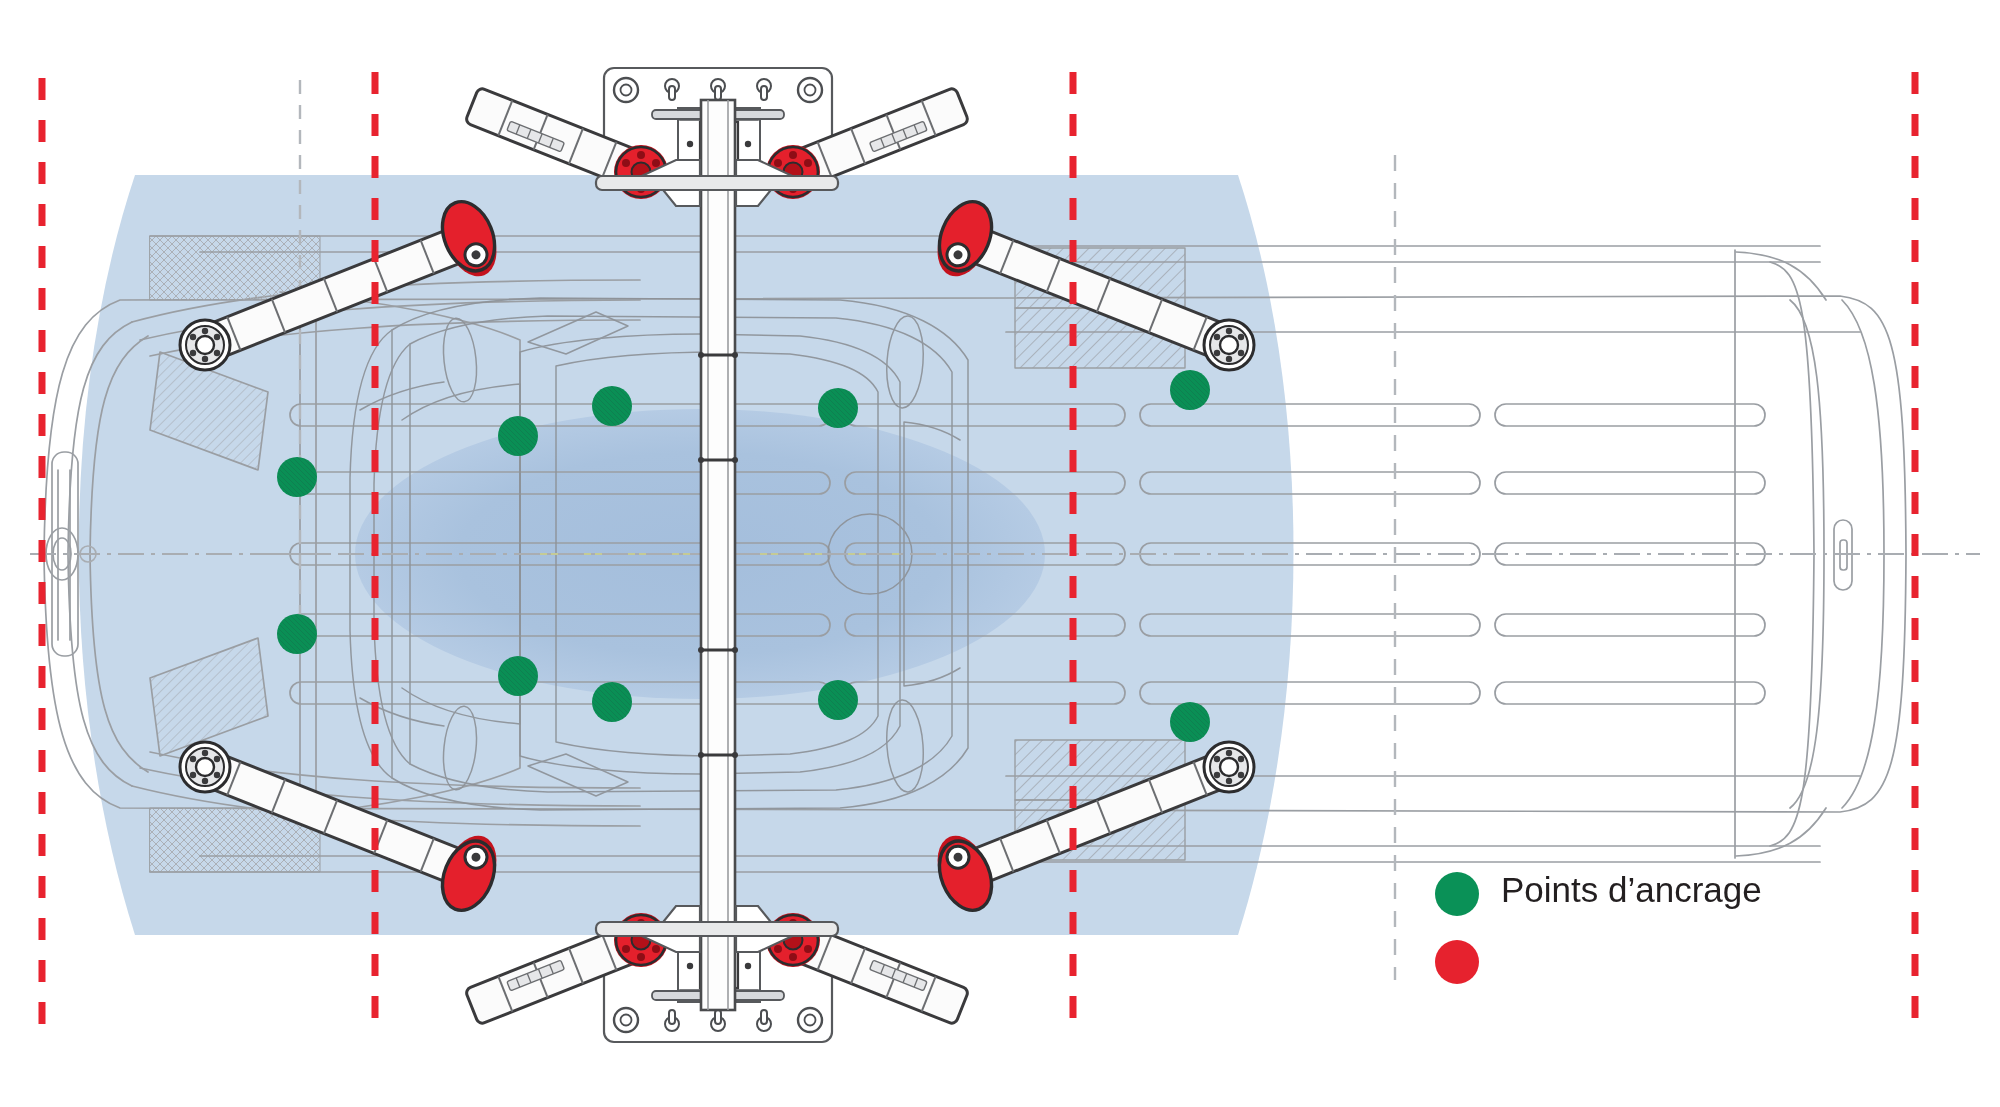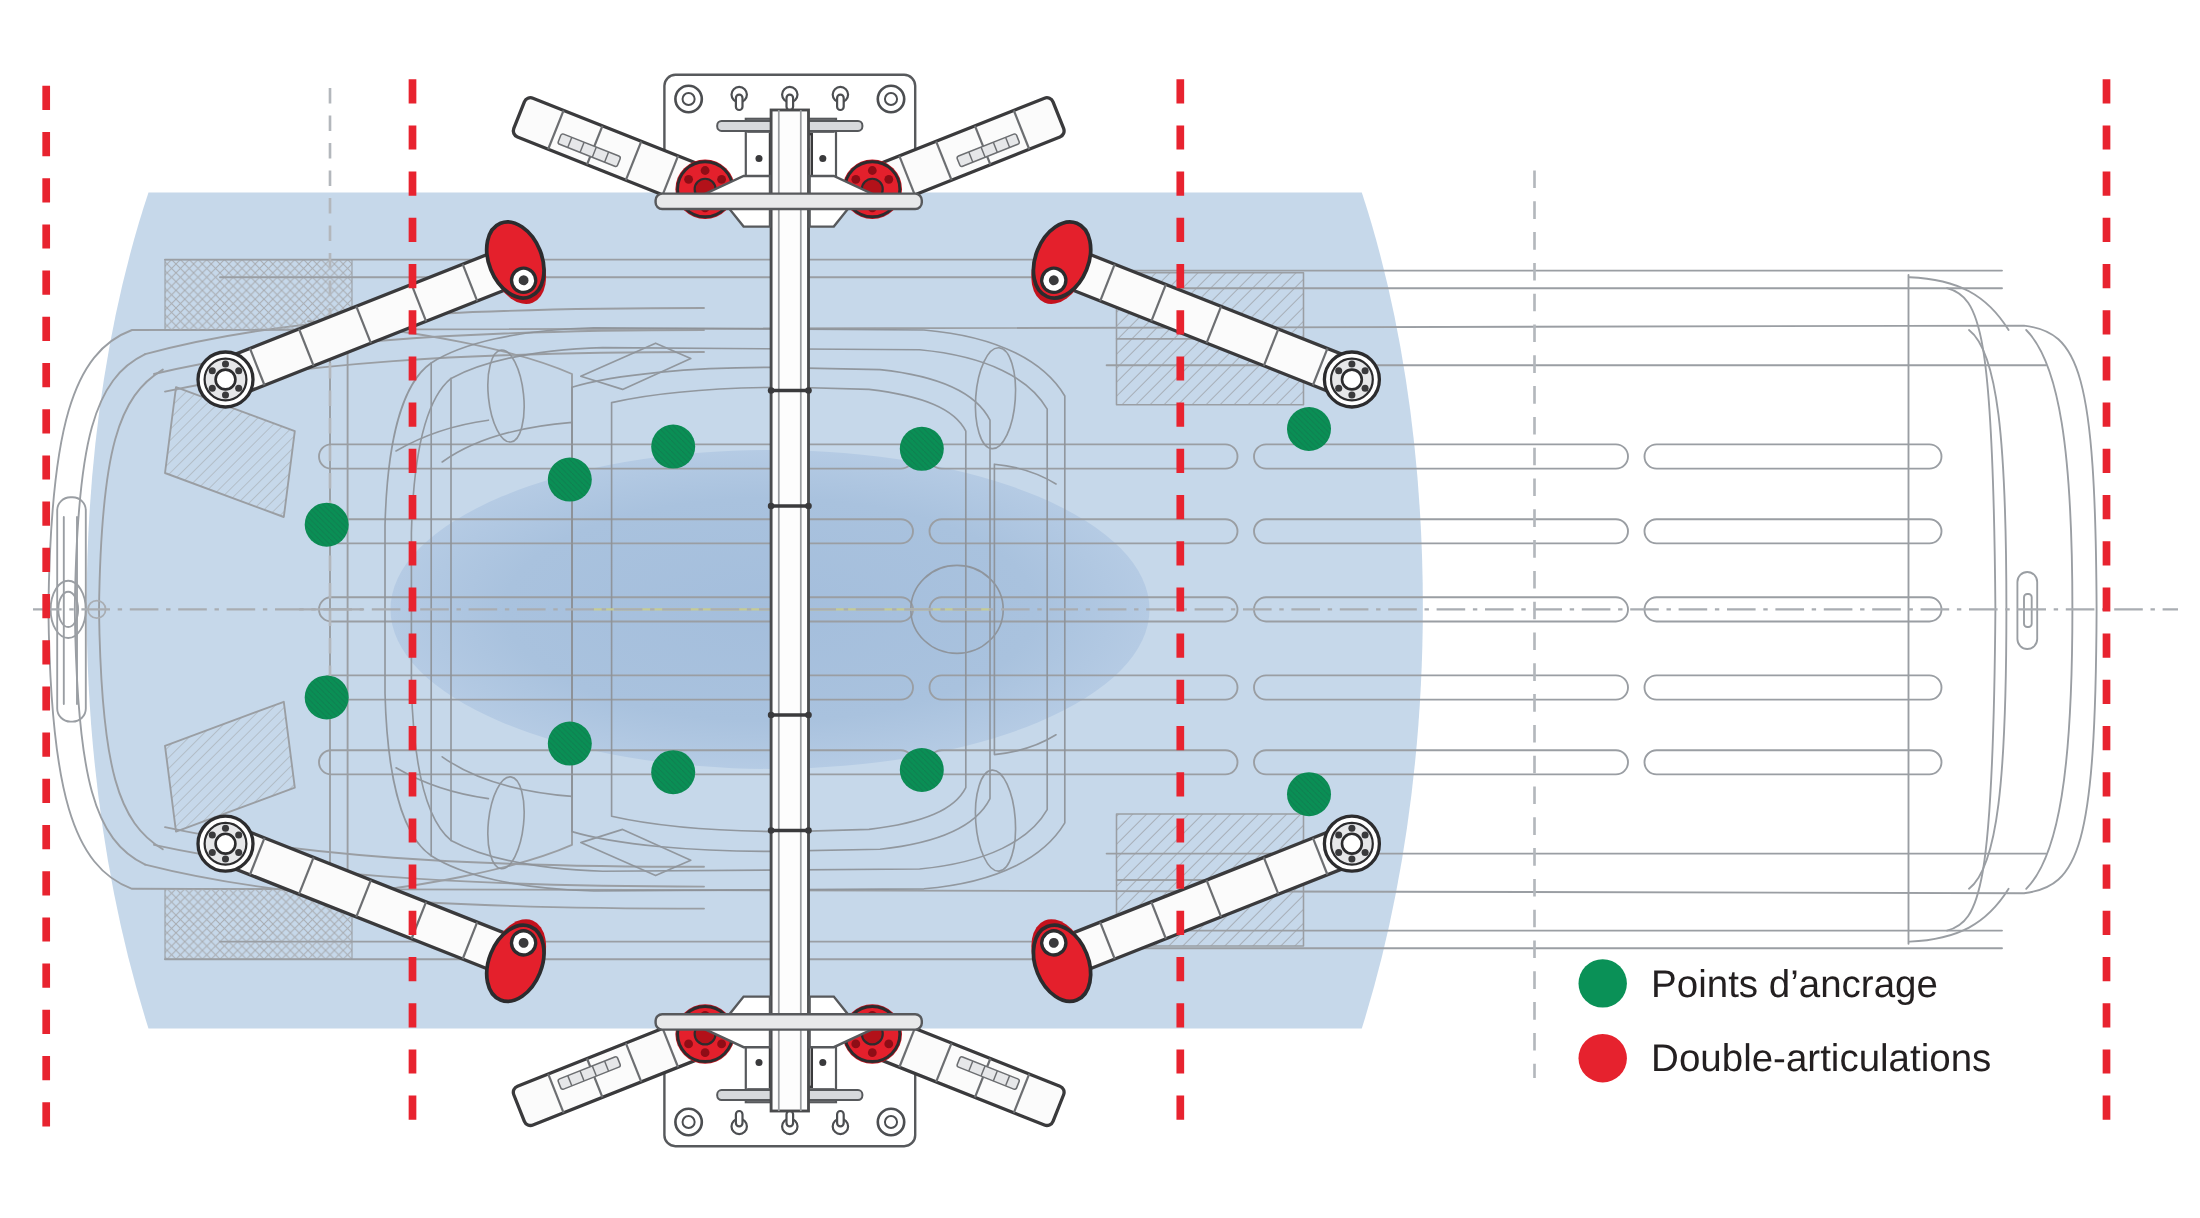--- a/index.html
+++ b/index.html
@@ -19,21 +19,20 @@
   .legend {
     position: absolute;
     left: 1435px;
     top: 872px;
     display: flex;
     flex-direction: column;
     gap: 24px;
   }
   .legend-row {
     display: flex;
-    align-items: center;
     gap: 22px;
   }
   .legend-dot {
     width: 44px; height: 44px;
     border-radius: 50%;
     flex: 0 0 auto;
   }
   .legend-label {
     font-size: 35px;
     color: #231f20;
@@ -571,17 +570,16 @@
 
   </svg>
 
   <div class="legend">
     <div class="legend-row">
       <span class="legend-dot" style="background:#0a9157"></span>
       <span class="legend-label">Points d’ancrage</span>
     </div>
     <div class="legend-row">
       <span class="legend-dot" style="background:#e6222e"></span>
-      <span class="legend-label">Double-articulations</span>
     </div>
   </div>
 
 </div>
 
 </body></html>

